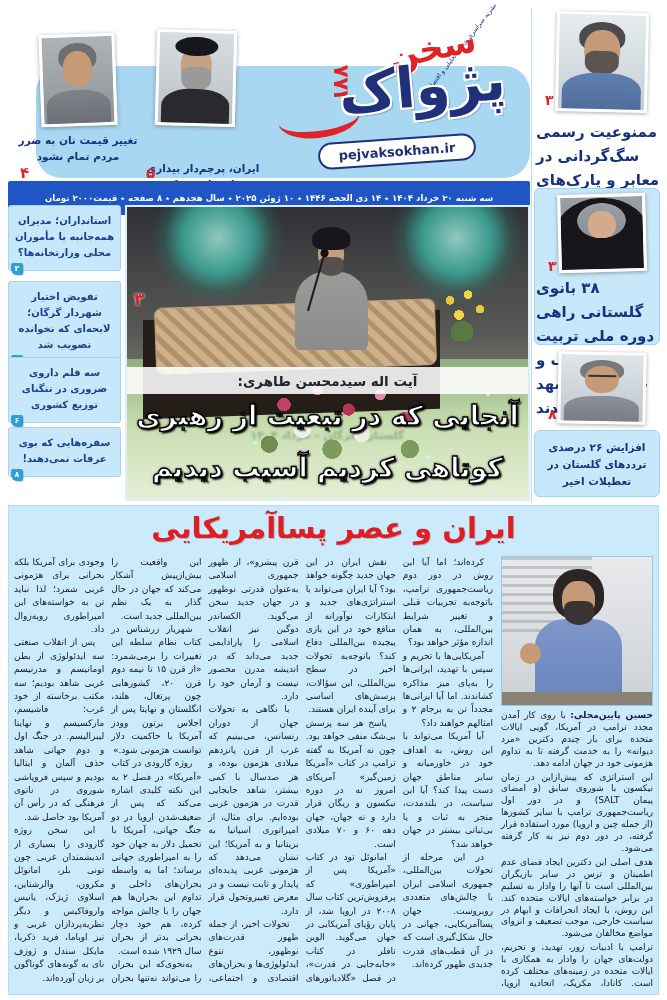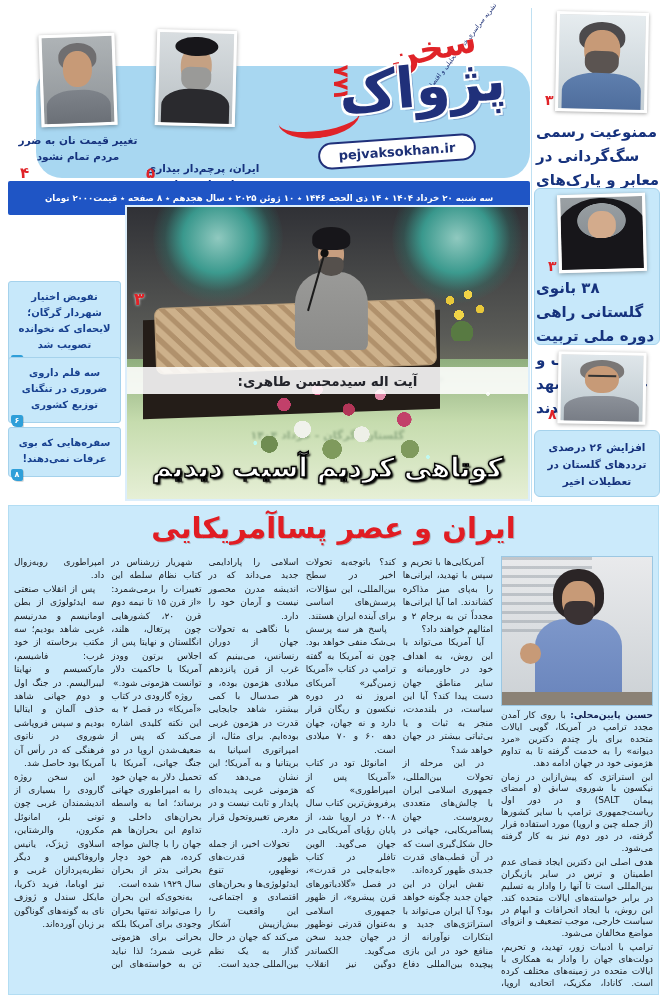--- a/index.html
+++ b/index.html
@@ -184,20 +184,24 @@
       <i class="facep" style="background:#c79a77;"></i>
       <i class="glassesp"></i>
       <i class="bodyp" style="background:linear-gradient(180deg,#8c9199,#757a83);"></i>
     </div>
   </div>
   <div class="pagenum" style="left:548px; top:406px; font-size:14px;">۸</div>
   <div class="rbluebox" style="top:430px; height:67px; padding:8px 12px;">
     <div style="text-align:center; font-weight:bold; color:#16327d; font-size:10.5px; line-height:1.6;">افزایش ۲۶ درصدی ترددهای گلستان در تعطیلات اخیر</div>
   </div>
 
+  <div class="lbox" style="top:205px;">
+    <span>استانداران؛ مدیران همه‌جانبه یا مأموران محلی وزارتخانه‌ها؟</span>
+    <i class="lbadge">۲</i>
+  </div>
   <div class="lbox" style="top:281px;">
     <span>تفویض اختیار شهردار گرگان؛ لایحه‌ای که نخوانده تصویب شد</span>
     <i class="lbadge">۴</i>
   </div>
   <div class="lbox" style="top:357px;text-align:center;">
     <span>سه قلم داروی ضروری در تنگنای توزیع کشوری</span>
     <i class="lbadge">۶</i>
   </div>
   <div class="lbox" style="top:427px;">
     <span>سفره‌هایی که بوی عرفات نمی‌دهند!</span>
@@ -217,20 +221,21 @@
       <i class="s-robe"></i>
       <i class="s-face"></i>
       <i class="s-beard"></i>
       <i class="s-turban"></i>
     </div>
     <i class="s-mic"></i>
     <i class="s-flowers"></i>
     <i class="s-pot"></i>
     <div class="scene-pagenum">۳</div>
     <div class="kicker">آیت اله سیدمحسن طاهری:</div>
+    <div class="headline l1">آنجایی که در تبعیت از رهبری</div>
     <div class="headline l2">کوتاهی کردیم آسیب دیدیم</div>
   </div>
 
   <div class="article">
     <div class="article-title">ایران و عصر پساآمریکایی</div>
     <div class="article-body">
       <div class="col-photo">
         <div class="a-photo">
           <i class="a-blinds"></i>
           <i class="a-shirt"></i>
@@ -239,20 +244,21 @@
           <i class="a-beard"></i>
           <i class="a-hand"></i>
           <i class="a-desk"></i>
         </div>
         <div class="a-caption">
           <p><span class="a-author">حسین پایین‌محلی:</span> <span>با روی کار آمدن مجدد ترامپ در آمریکا، گویی ایالات متحده برای بار چندم دکترین «مرد دیوانه» را به خدمت گرفته تا به تداوم هژمونی خود در جهان ادامه دهد.</span></p>
           <span><p>این استراتژی که پیش‌ازاین در زمان نیکسون با شوروی سابق (و امضای پیمان SALT) و در دور اول ریاست‌جمهوری ترامپ با سایر کشورها (از جمله چین و اروپا) مورد استفاده قرار گرفته، در دور دوم نیز به کار گرفته می‌شود.</p><p>هدف اصلی این دکترین ایجاد فضای عدم اطمینان و ترس در سایر بازیگران بین‌المللی است تا آنها را وادار به تسلیم در برابر خواسته‌های ایالات متحده کند. این روش، با ایجاد انحرافات و ابهام در سیاست خارجی، موجب تضعیف و انزوای مواضع مخالفان می‌شود.</p><p>ترامپ با ادبیات زور، تهدید، و تحریم، دولت‌های جهان را وادار به همکاری با ایالات متحده در زمینه‌های مختلف کرده است. کانادا، مکزیک، اتحادیه اروپا، اوکراین، چین، و... و نهایتا ایران، نمونه‌هایی از این رفتار هستند.</p></span>
         </div>
       </div>
       <div class="cols">
+          <p>کرده‌اند؛ اما آیا این روش در دور دوم ریاست‌جمهوری ترامپ، باتوجه‌به تجربیات قبلی و تغییر شرایط بین‌المللی، به همان اندازه مؤثر خواهد بود؟</p>
           <p>آمریکایی‌ها با تحریم و سپس با تهدید، ایرانی‌ها را به‌پای میز مذاکره کشاندند. اما آیا ایرانی‌ها مجدداً تن به برجام ۲ و امثالهم خواهند داد؟</p>
           <p>آیا آمریکا می‌تواند با این روش، به اهداف خود در خاورمیانه و سایر مناطق جهان دست پیدا کند؟ آیا این سیاست، در بلندمدت، منجر به ثبات و یا بی‌ثباتی بیشتر در جهان خواهد شد؟</p>
           <p>در این مرحله از تحولات بین‌المللی، جمهوری اسلامی ایران با چالش‌های متعددی روبروست. جهان پساآمریکایی، جهانی در حال شکل‌گیری است که در آن قطب‌های قدرت جدیدی ظهور کرده‌اند.</p>
           <p>نقش ایران در این جهان جدید چگونه خواهد بود؟ آیا ایران می‌تواند با استراتژی‌های جدید و ابتکارات نوآورانه از منافع خود در این بازی پیچیده بین‌المللی دفاع کند؟ باتوجه‌به تحولات اخیر در سطح بین‌المللی، این سؤالات، پرسش‌های اساسی برای آینده ایران هستند.</p>
           <p>پاسخ هر سه پرسش بی‌شک منفی خواهد بود. چون نه آمریکا به گفته ترامپ در کتاب «آمریکا زمین‌گیر» آمریکای امروز نه در دوره نیکسون و ریگان قرار دارد و نه جهان، جهان دهه ۶۰ و ۷۰ میلادی است.</p>
           <p>امانوئل تود در کتاب «آمریکا پس از امپراطوری» که پرفروش‌ترین کتاب سال ۲۰۰۸ در اروپا شد، از پایان رؤیای آمریکایی در جهان می‌گوید. الوین تافلر در کتاب «جابه‌جایی در قدرت»، در فصل «گلادیاتورهای قرن پیشرو»، از ظهور جمهوری اسلامی به‌عنوان قدرتی نوظهور در جهان جدید سخن می‌گوید. الکساندر دوگین نیز انقلاب اسلامی را پارادایمی جدید می‌داند که در اندیشه مدرن محصور نیست و آرمان خود را دارد.</p>
           <p>با نگاهی به تحولات جهان از دوران رنسانس، می‌بینیم که غرب از قرن پانزدهم میلادی هژمون بوده، و هر صدسال با کمی بیشتر، شاهد جابجایی قدرت در هژمون غربی بوده‌ایم. برای مثال، از امپراتوری اسپانیا به بریتانیا و به آمریکا؛ این نشان می‌دهد که هژمونی غربی پدیده‌ای پایدار و ثابت نیست و در معرض تغییروتحول قرار دارد.</p>
           <p>تحولات اخیر، از جمله ظهور قدرت‌های نوظهور، تنوع ایدئولوژی‌ها و بحران‌های اقتصادی و اجتماعی، این واقعیت را بیش‌ازپیش آشکار می‌کند که جهان در حال گذار به یک نظم بین‌المللی جدید است.</p>
           <p>شهریار زرشناس در کتاب نظام سلطه این تغییرات را برمی‌شمرد: «از قرن ۱۵ تا نیمه دوم قرن ۲۰، کشورهایی چون پرتغال، هلند، انگلستان و نهایتا پس از اجلاس برتون وودز آمریکا با حاکمیت دلار توانست هژمونی شود.»</p>
           <p>روژه گارودی در کتاب «آمریکا» در فصل ۲ به این نکته کلیدی اشاره می‌کند که پس از ضعیف‌شدن اروپا در دو جنگ جهانی، آمریکا با تحمیل دلار به جهان خود را به امپراطوری جهانی برساند؛ اما به واسطه بحران‌های داخلی و تداوم این بحران‌ها هم جهان را با چالش مواجه کرده، هم خود دچار بحرانی بدتر از بحران سال ۱۹۲۹ شده است.</p>

